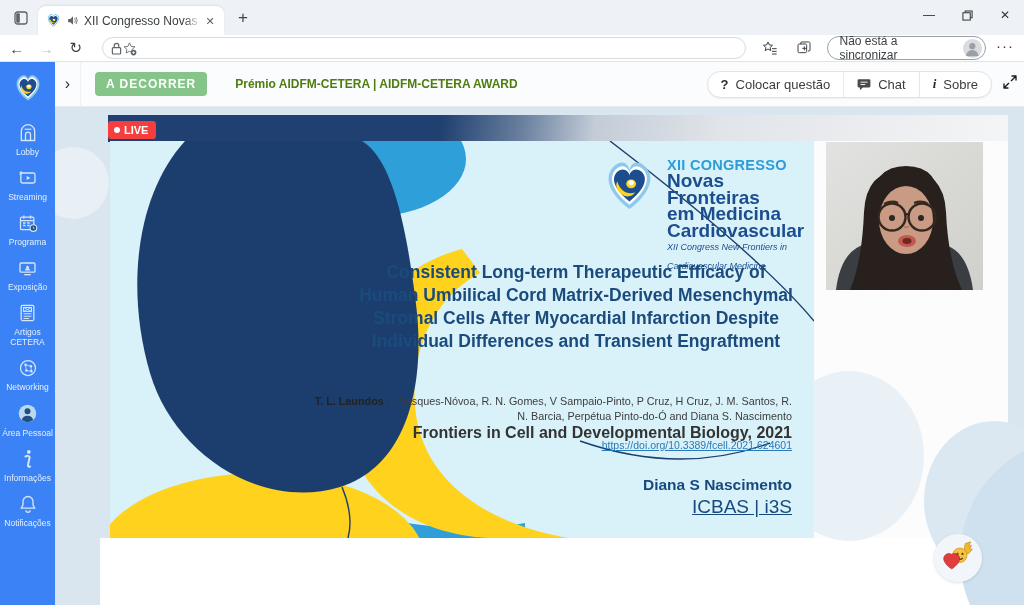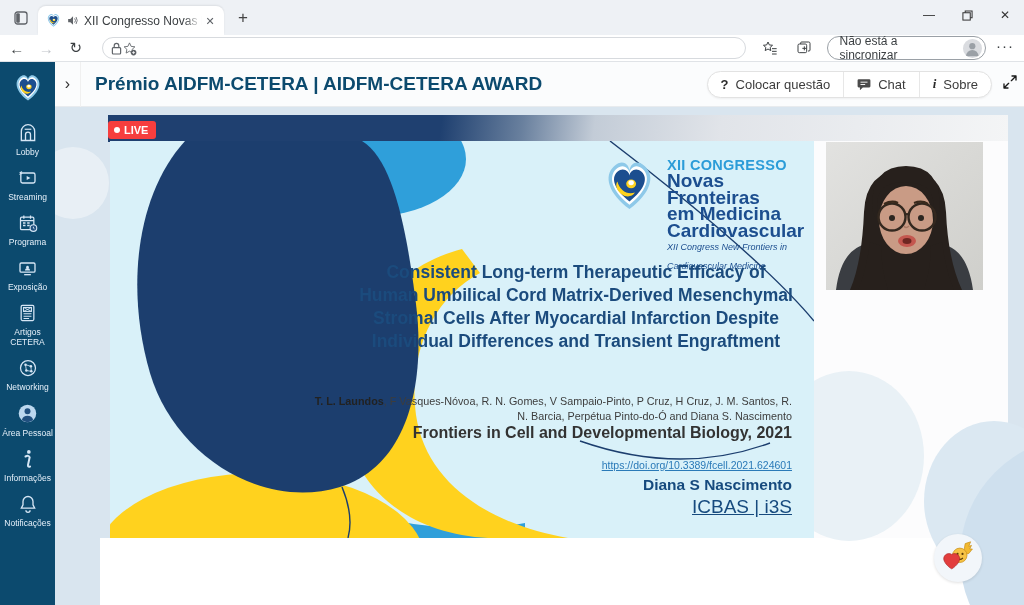--- a/index.html
+++ b/index.html
@@ -20,29 +20,29 @@
   .nav-ico { width:26px; height:22px; display:flex; align-items:center; justify-content:center; font-size:15px; color:#3c4043; margin-left:4px; }
   .nav-ico.disabled { color:#c1c4c9; }
   .urlfield { position:relative; margin-left:14px; width:656px; height:22px; border:1px solid #d7dade; border-radius:12px; background:#fff; display:flex; align-items:center; padding:0 8px; }
   .url-text { font-size:12.5px; color:#202124; margin-left:7px; flex:1; }
   .profile-pill { display:flex; align-items:center; height:24px; border:1px solid #9aa0a6; border-radius:13px; padding:0 3px 0 12px; margin-left:10px; }
   .profile-pill .lbl { font-size:12px; color:#3c4043; margin-right:7px; }
   .avatar { width:19px; height:19px; border-radius:50%; background:#dadce0; display:flex; align-items:center; justify-content:center; overflow:hidden; }
   .dots { font-size:15px; color:#3c4043; letter-spacing:1px; margin:0 10px 6px 10px; }
 
   
-  .sidebar { position:absolute; left:0; top:62px; width:55px; height:543px; background:#0c4a6e; display:flex; flex-direction:column; align-items:center; z-index:5; }
+  .sidebar { position:absolute; left:0; top:62px; width:55px; height:543px; background:#3b82f6; display:flex; flex-direction:column; align-items:center; z-index:5; }
   .side-logo { margin-top:11px; margin-bottom:16px; }
   .side-item { display:flex; flex-direction:column; align-items:center; margin-bottom:11px; width:55px; }
   .side-item .lab { font-size:8.5px; color:#e6f0fa; margin-top:4px; text-align:center; line-height:10px; }
 
   .appbar { position:absolute; left:55px; top:62px; width:969px; height:45px; background:#fbfcfd; border-bottom:1px solid #e8ebee; display:flex; align-items:center; z-index:4; }
   .collapse { width:26px; height:45px; display:flex; align-items:center; justify-content:center; font-size:16px; color:#333; border-right:1px solid #f0f0f0; }
   .badge { background:#85c589; color:#fff; font-size:12px; font-weight:bold; letter-spacing:1px; padding:5px 11px; border-radius:4px; margin-left:14px; }
-  .appbar h1 { font-size:19px; font-weight:600; color:#0c4a6e; margin-left:14px; flex:1; white-space:nowrap; overflow:hidden; }
+  .appbar h1 { font-size:12px; font-weight:600; color:#4d7c0f; margin-left:28px; flex:1; white-space:nowrap; overflow:hidden; }
   .btn-group { display:flex; align-items:center; height:27px; background:#fff; border:1px solid #e2e2e2; border-radius:15px; box-shadow:0 1px 2px rgba(0,0,0,.05); overflow:hidden; }
   .btn-seg { display:flex; align-items:center; padding:0 13px; height:100%; font-size:13px; color:#3c3c3c; border-right:1px solid #e7e7e7; white-space:nowrap; }
   .btn-seg:last-child { border-right:none; }
   .btn-seg .gi { font-weight:bold; margin-right:7px; font-size:13px; color:#2b2b2b; }
   .btn-seg .gi.it { font-style:italic; font-family:"Liberation Serif", serif; }
   .fullscreen { margin:0 6px 0 10px; }
 
   .stage { position:absolute; left:55px; top:107px; width:969px; height:498px; background:#d9e5ef; overflow:hidden; }
   .deco-circle1 { position:absolute; left:-18px; top:40px; width:72px; height:72px; border-radius:50%; background:rgba(255,255,255,.4); }
   .deco-blob-br { position:absolute; left:905px; top:330px; width:240px; height:240px; border-radius:50%; background:#cfe0ee; }
@@ -62,21 +62,21 @@
   .congress { position:absolute; left:492px; top:16px; display:flex; }
   .congress .txt { margin-left:10px; }
   .congress .c-head { color:#2b9cd8; font-weight:bold; font-size:14.5px; letter-spacing:.3px; }
   .congress .c-line { color:#1c4e8f; font-weight:bold; font-size:19px; line-height:16.5px; }
   .congress .c-sub { color:#1c4e8f; font-style:italic; font-size:9px; line-height:11px; margin-top:3px; }
 
   .slide-title { position:absolute; left:248px; top:120px; width:436px; text-align:center; color:#1b4b7d; font-size:17.5px; font-weight:bold; line-height:23px; }
   .authors { position:absolute; left:200px; top:253px; width:482px; text-align:right; font-size:10.8px; color:#3d3d3d; line-height:14.5px; }
   .authors b { color:#222; }
   .journal { position:absolute; left:200px; top:283px; width:482px; text-align:right; font-size:16px; font-weight:bold; color:#333; }
-  .doi { position:absolute; left:200px; top:298px; width:482px; text-align:right; font-size:10.5px; color:#2a7ab8; text-decoration:underline;margin-top:20px; }
+  .doi { position:absolute; left:200px; top:298px; width:482px; text-align:right; font-size:10.5px; color:#2a7ab8; text-decoration:underline; }
   .speaker { position:absolute; left:380px; top:335px; width:302px; text-align:right; color:#164a7e; }
   .speaker .nm { font-size:15.5px; font-weight:bold; }
   .speaker .af { font-size:19px; margin-top:2px;text-decoration:underline; }
 
   .webcam { position:absolute; left:771px; top:35px; width:157px; height:148px; overflow:hidden; }
 
   .reactions { position:absolute; left:879px; top:427px; width:48px; height:48px; border-radius:50%; background:#f2f6fa; box-shadow:0 1px 3px rgba(0,0,0,.12); display:flex; align-items:center; justify-content:center; z-index:10; }
 </style>
 </head>
 <body>
@@ -246,20 +246,21 @@
     <svg width="20" height="20" viewBox="0 0 24 24">
         <path d="M12 3 a6 6 0 0 1 6 6 v4 l2 4 H4 l2-4 V9 a6 6 0 0 1 6-6 Z" fill="none" stroke="#d6e6f5" stroke-width="1.6"></path>
         <path d="M9.5 19.5 a2.5 2.5 0 0 0 5 0" fill="none" stroke="#d6e6f5" stroke-width="1.6"></path>
       </svg>
     <span class="lab">Notificações</span>
   </div>
 </aside>
 
 <header class="appbar">
   <div class="collapse">›</div>
+  <span class="badge">A DECORRER</span>
   <h1>Prémio AIDFM-CETERA | AIDFM-CETERA AWARD</h1>
   <div class="btn-group">
     <div class="btn-seg">
       <span class="gi">?</span>
       <span>Colocar questão</span>
     </div>
     <div class="btn-seg">
       <svg class="gi" width="14" height="13" viewBox="0 0 24 22">
           <path d="M3 2 h18 a2 2 0 0 1 2 2 v10 a2 2 0 0 1-2 2 H10 l-5 5 v-5 H3 a2 2 0 0 1-2-2 V4 a2 2 0 0 1 2-2 Z" fill="#4a4a4a"></path>
           <path d="M6 7 h12 M6 11 h8" stroke="#fff" stroke-width="1.6"></path>

